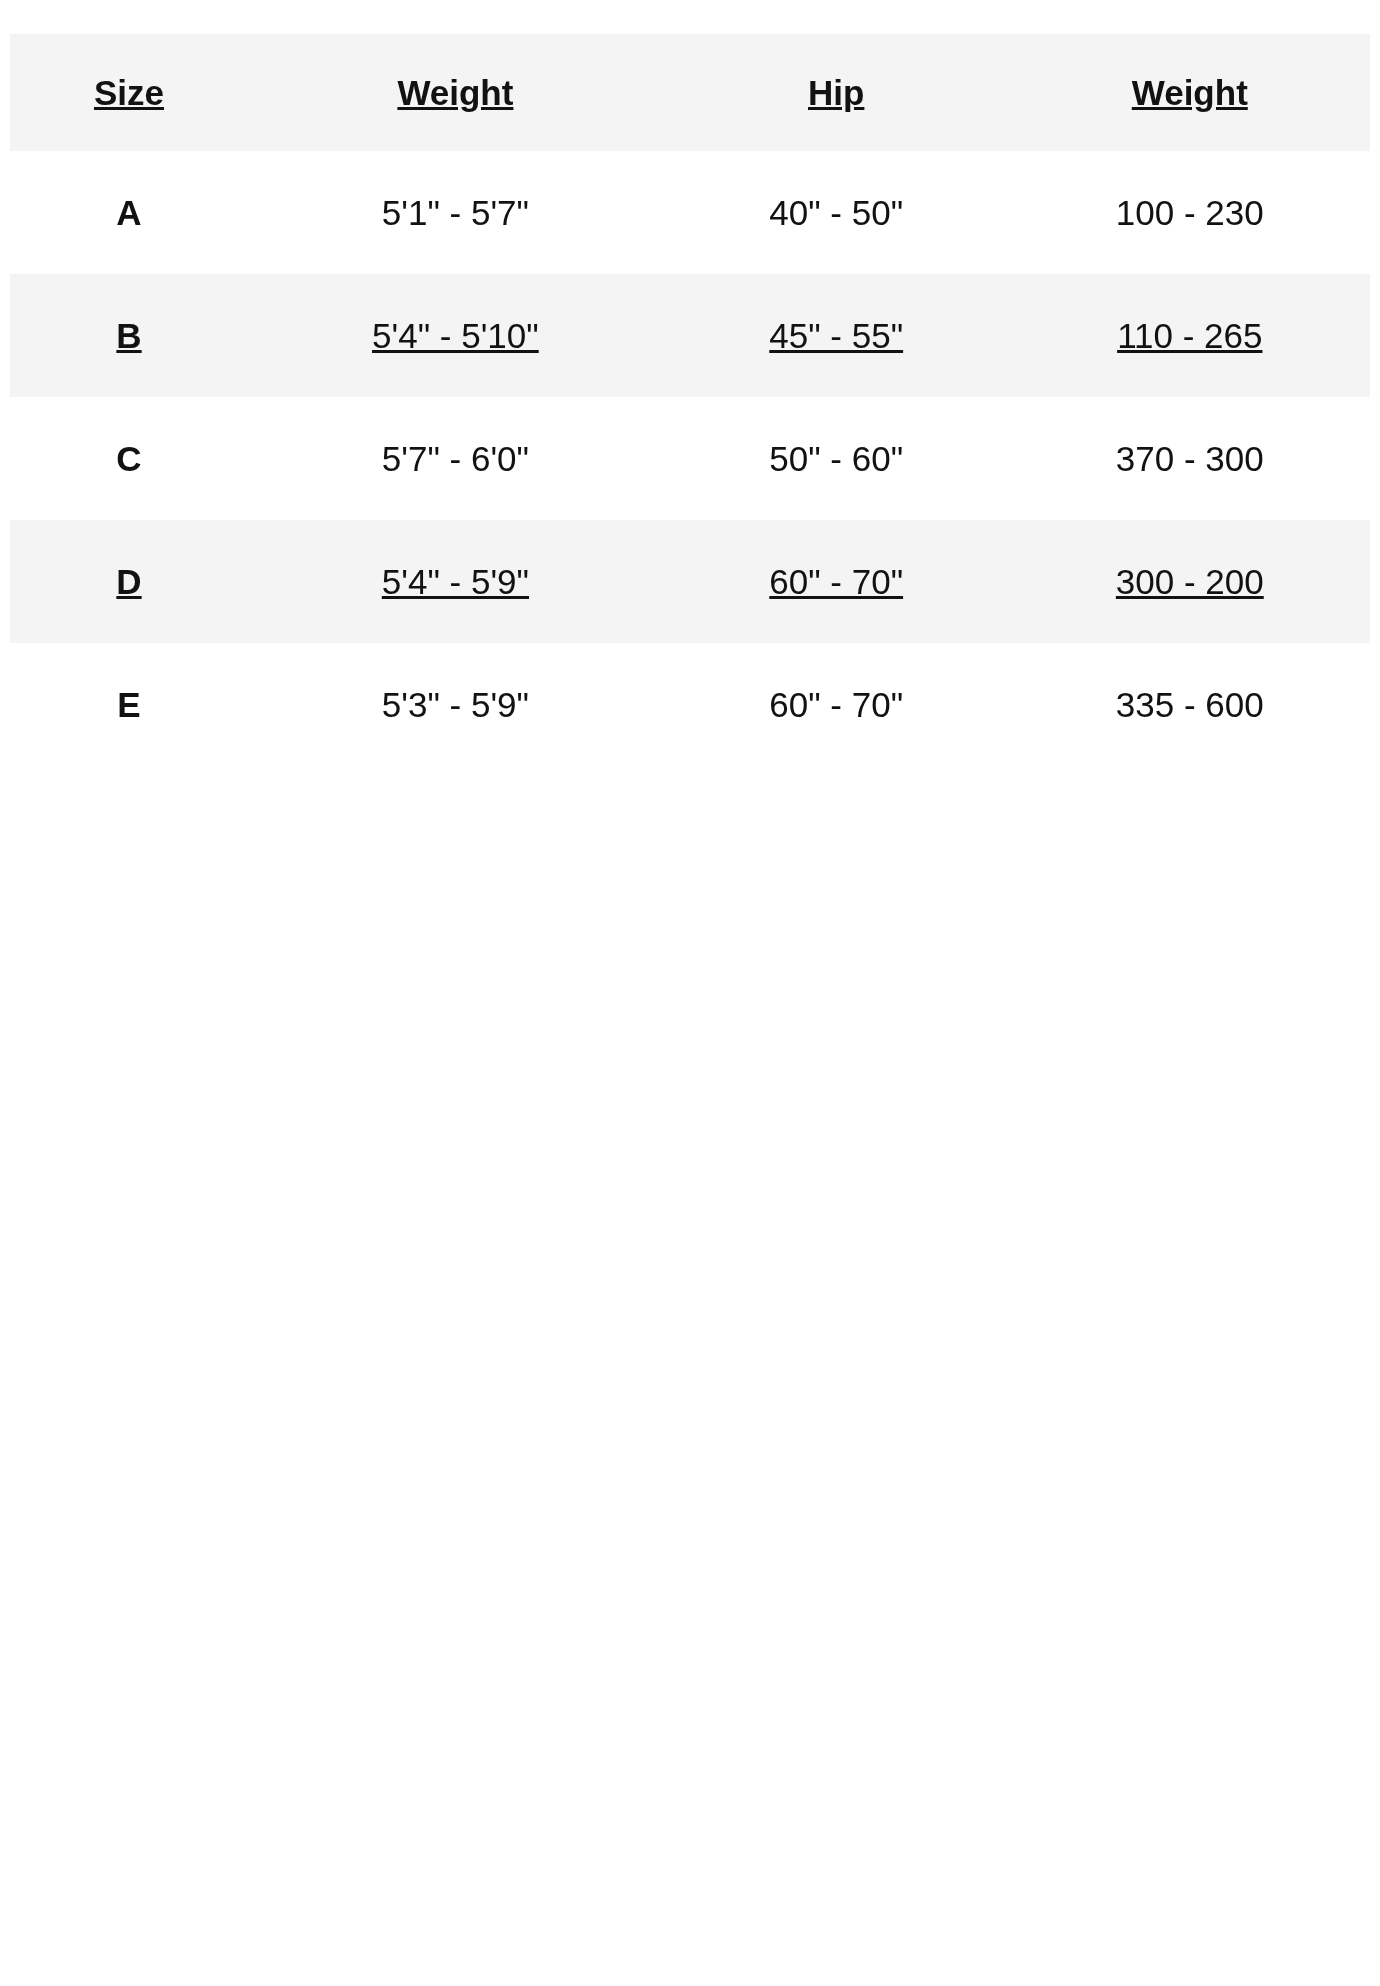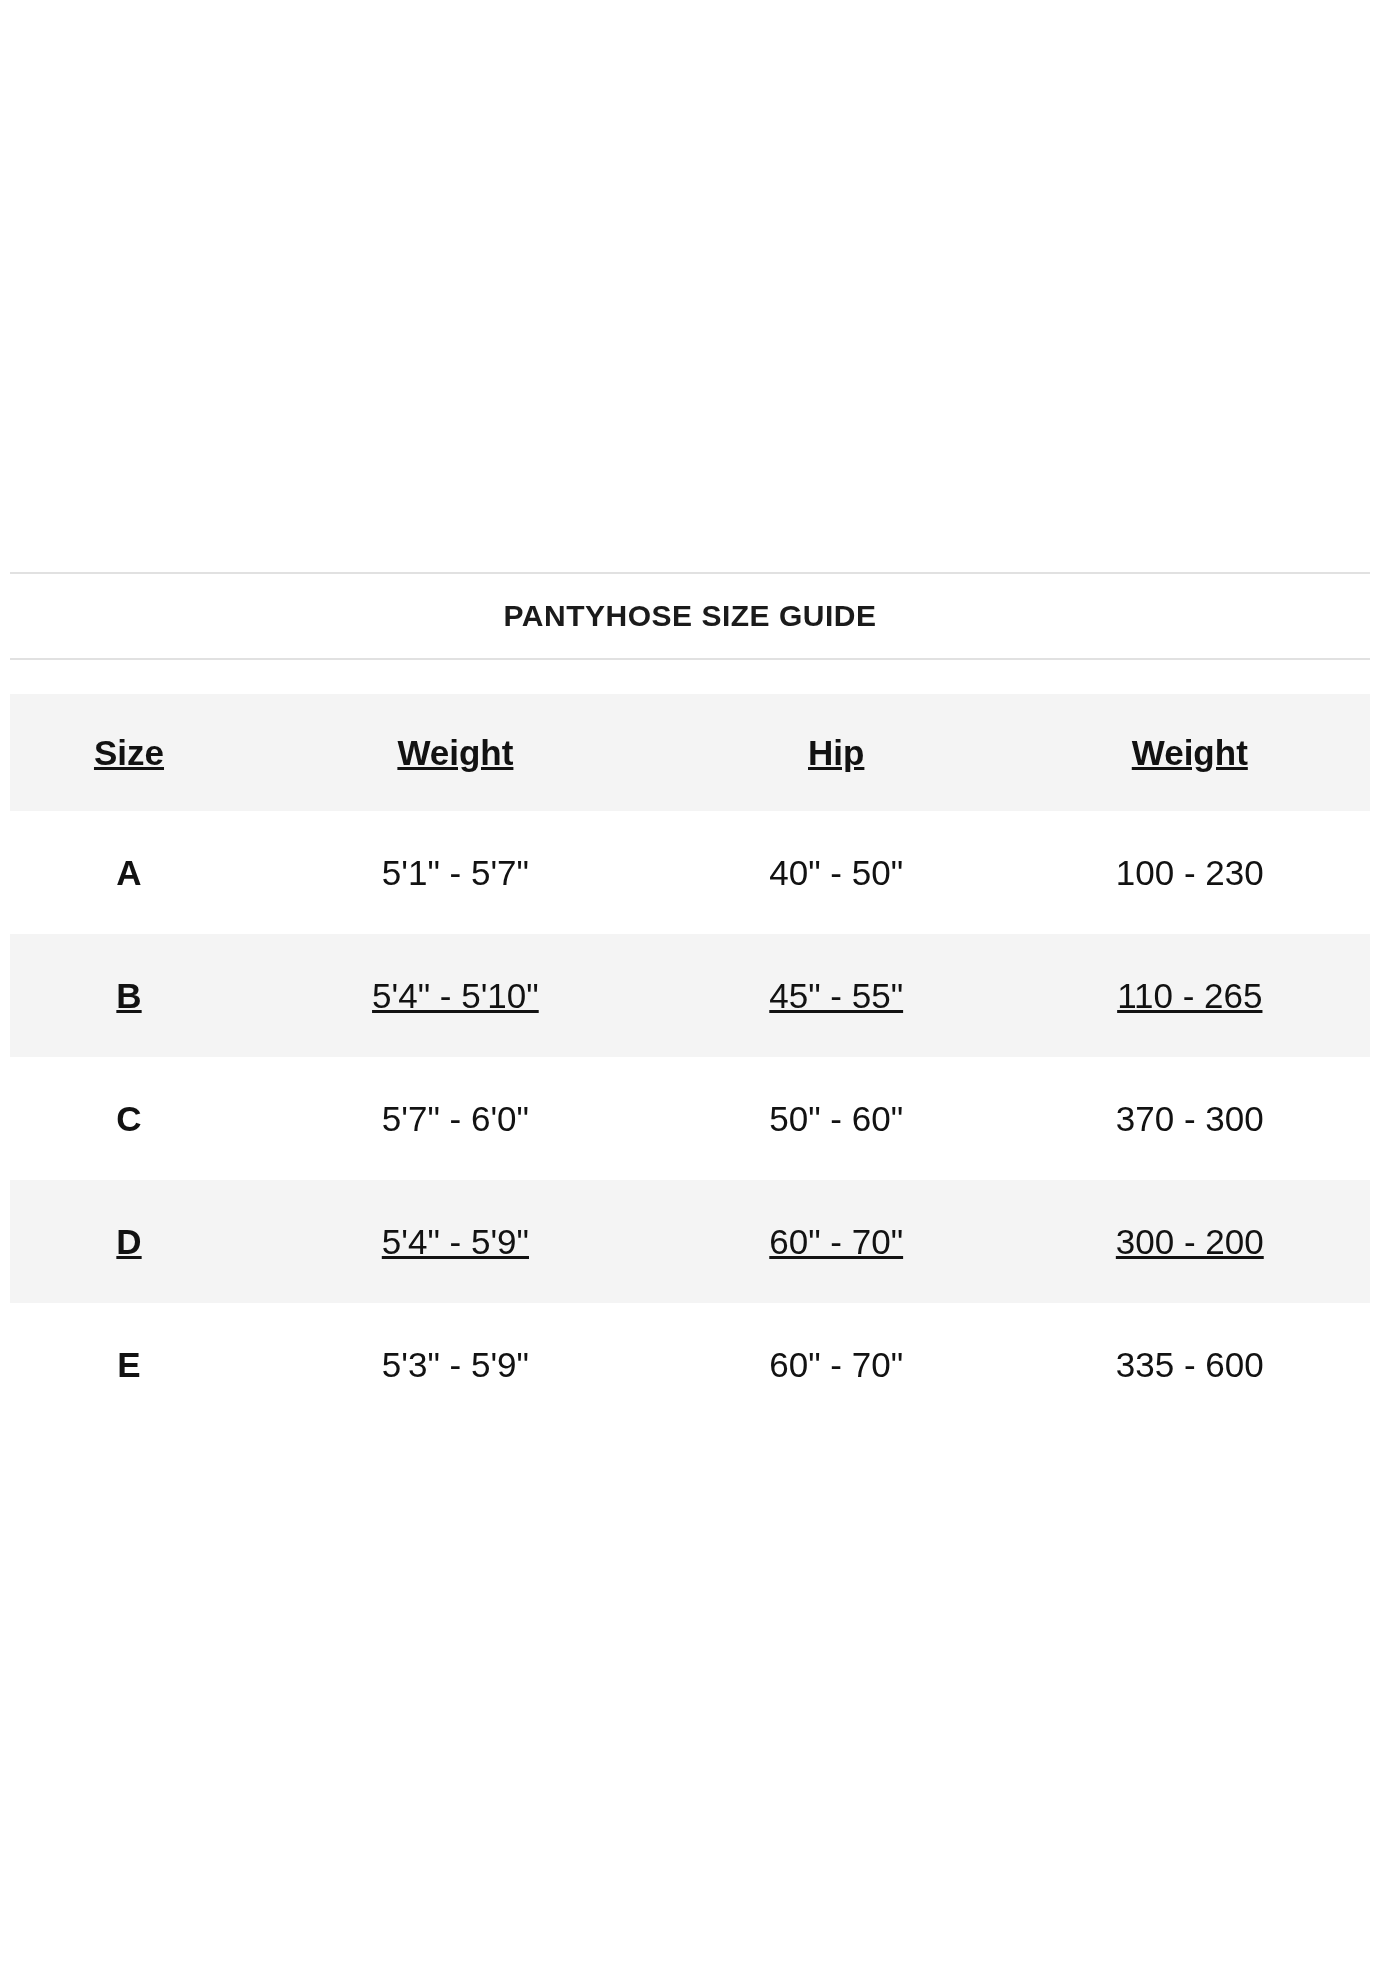--- a/index.html
+++ b/index.html
@@ -47,23 +47,20 @@
   td.size-cell { font-weight: 700; }
   tr.thead-row { height: 117px; }
   tr.data-row { height: 123px; }
   .striped { background: var(--stripe, #f4f4f4); text-decoration: underline; }
 </style>
 </head>
 <body style="background: rgb(255, 255, 255);">
 
 <div class="page">
 
-  <div class="title-bar">
-    <h2>PANTYHOSE SIZE GUIDE</h2>
-  </div>
 
   <div class="table-wrap">
     <table>
       <colgroup>
         <col style="width:17.5%">
         <col style="width:30.5%">
         <col style="width:25.5%">
         <col style="width:26.5%">
       </colgroup>
       <thead>

